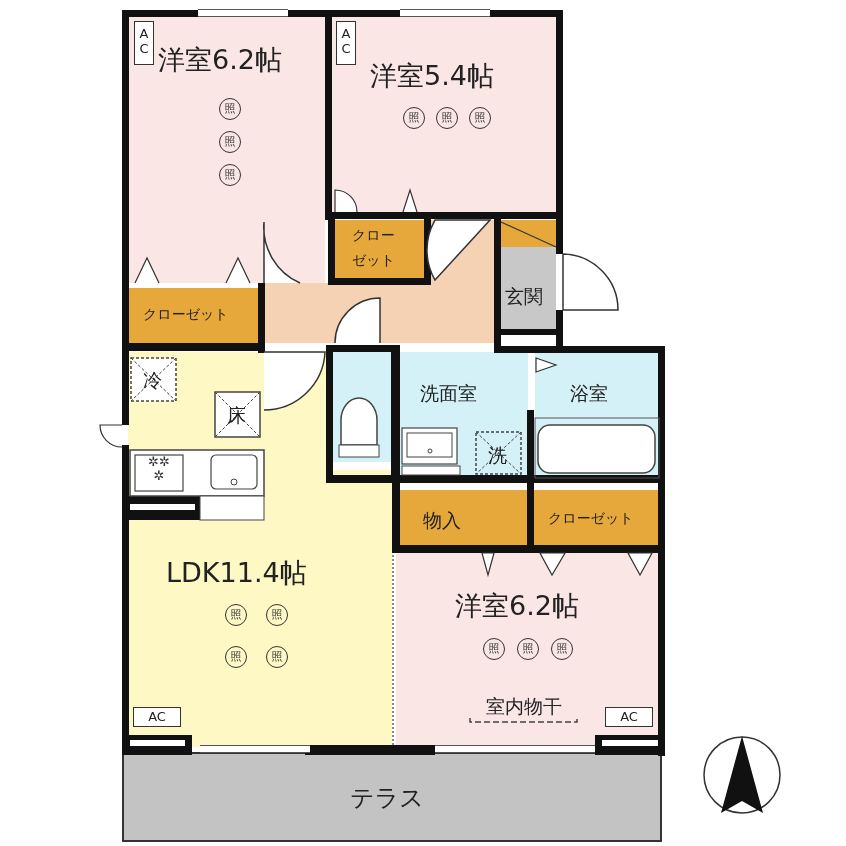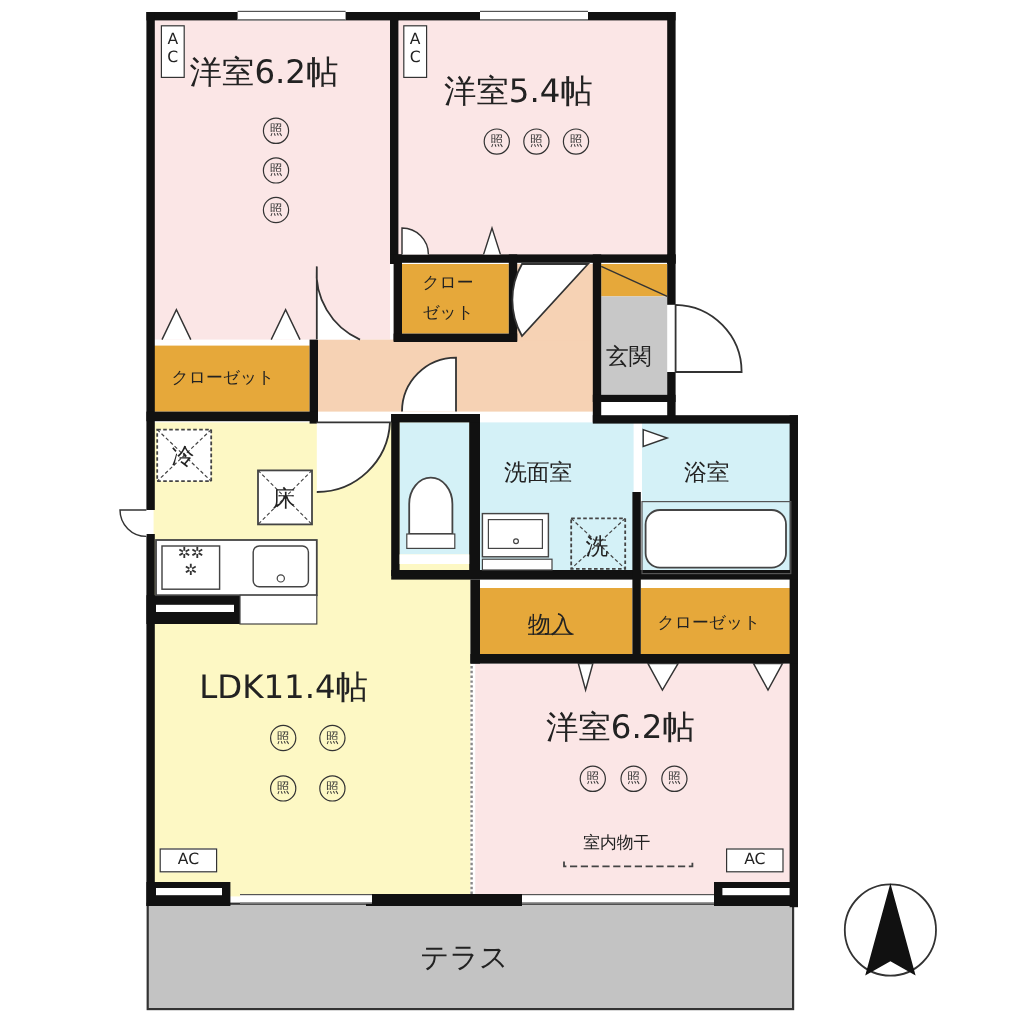--- a/index.html
+++ b/index.html
@@ -162,26 +162,26 @@
 <div class="abs" style="left:137px;top:455px;width:44px;height:36px;font-size:13px;line-height:14px;text-align:center;color:#333;">✲✲<br>✲</div>
 
 <div class="room-label big" style="left:158px;top:42px;">洋室6.2帖</div>
 <div class="room-label big" style="left:370px;top:58px;">洋室5.4帖</div>
 <div class="room-label small" style="left:143px;top:306px;font-size:14px;">クローゼット</div>
 <div class="room-label small" style="left:352px;top:227px;font-size:14px;">クロー</div>
 <div class="room-label small" style="left:352px;top:252px;font-size:14px;">ゼット</div>
 <div class="room-label mid" style="left:505px;top:284px;">玄関</div>
 <div class="room-label mid" style="left:420px;top:381px;">洗面室</div>
 <div class="room-label mid" style="left:570px;top:381px;">浴室</div>
-<div class="room-label mid" style="left:440px;top:508px;text-decoration:underline;">物入</div>
+<div class="room-label mid" style="left:423px;top:508px;">物入</div>
 <div class="room-label small" style="left:548px;top:510px;font-size:14px;">クローゼット</div>
 <div class="room-label big" style="left:166px;top:555px;">LDK11.4帖</div>
 <div class="room-label big" style="left:455px;top:588px;">洋室6.2帖</div>
 <div class="room-label mid" style="left:350px;top:782px;font-size:24px;">テラス</div>
-<div class="room-label small" style="left:486px;top:694px;font-size:14px;">室内物干</div>
+<div class="room-label small" style="left:486px;top:694px;font-size:19px;">室内物干</div>
 
 <div class="room-label mid" style="left:143px;top:368px;">冷</div>
 <div class="room-label mid" style="left:227px;top:403px;">床</div>
 <div class="room-label mid" style="left:488px;top:443px;">洗</div>
 
 <div class="ac-v" style="left:134px;top:21px;"><span>A</span><br><span>C</span></div>
 <div class="ac-v" style="left:336px;top:21px;"><span>A</span><br><span>C</span></div>
 <div class="ac-h" style="left:133px;top:707px;">AC</div>
 <div class="ac-h" style="left:605px;top:707px;">AC</div>
 

